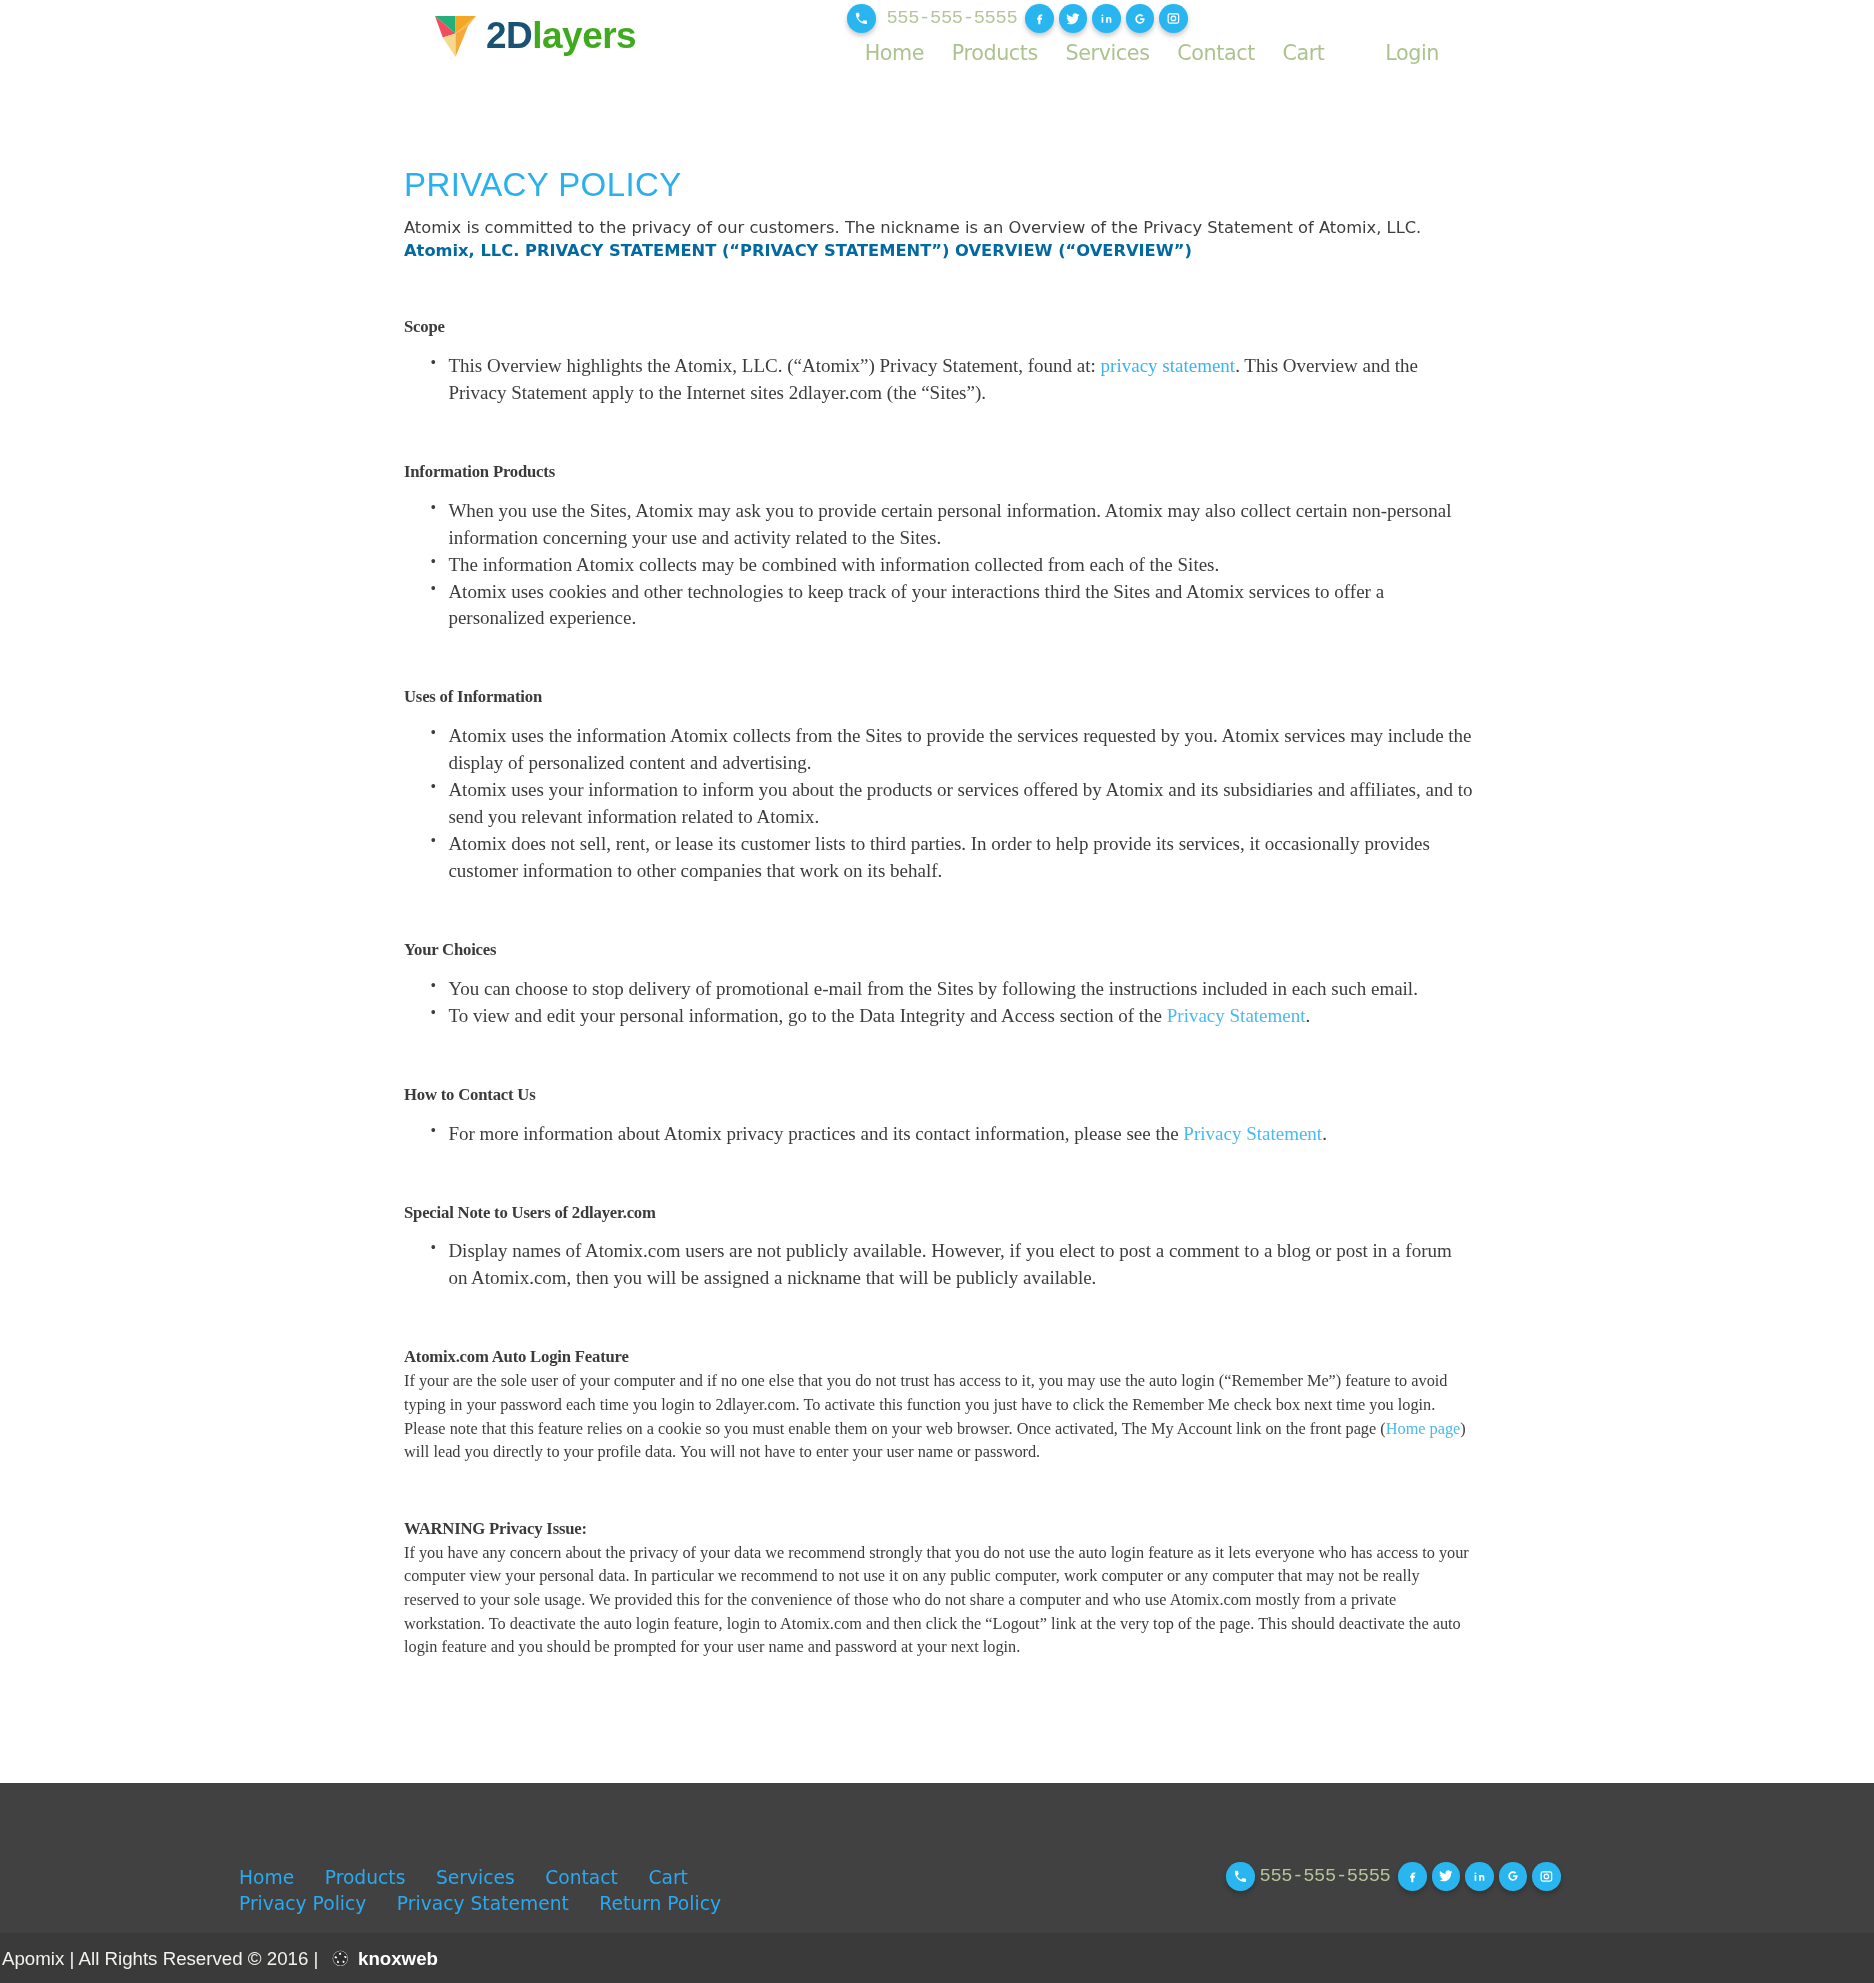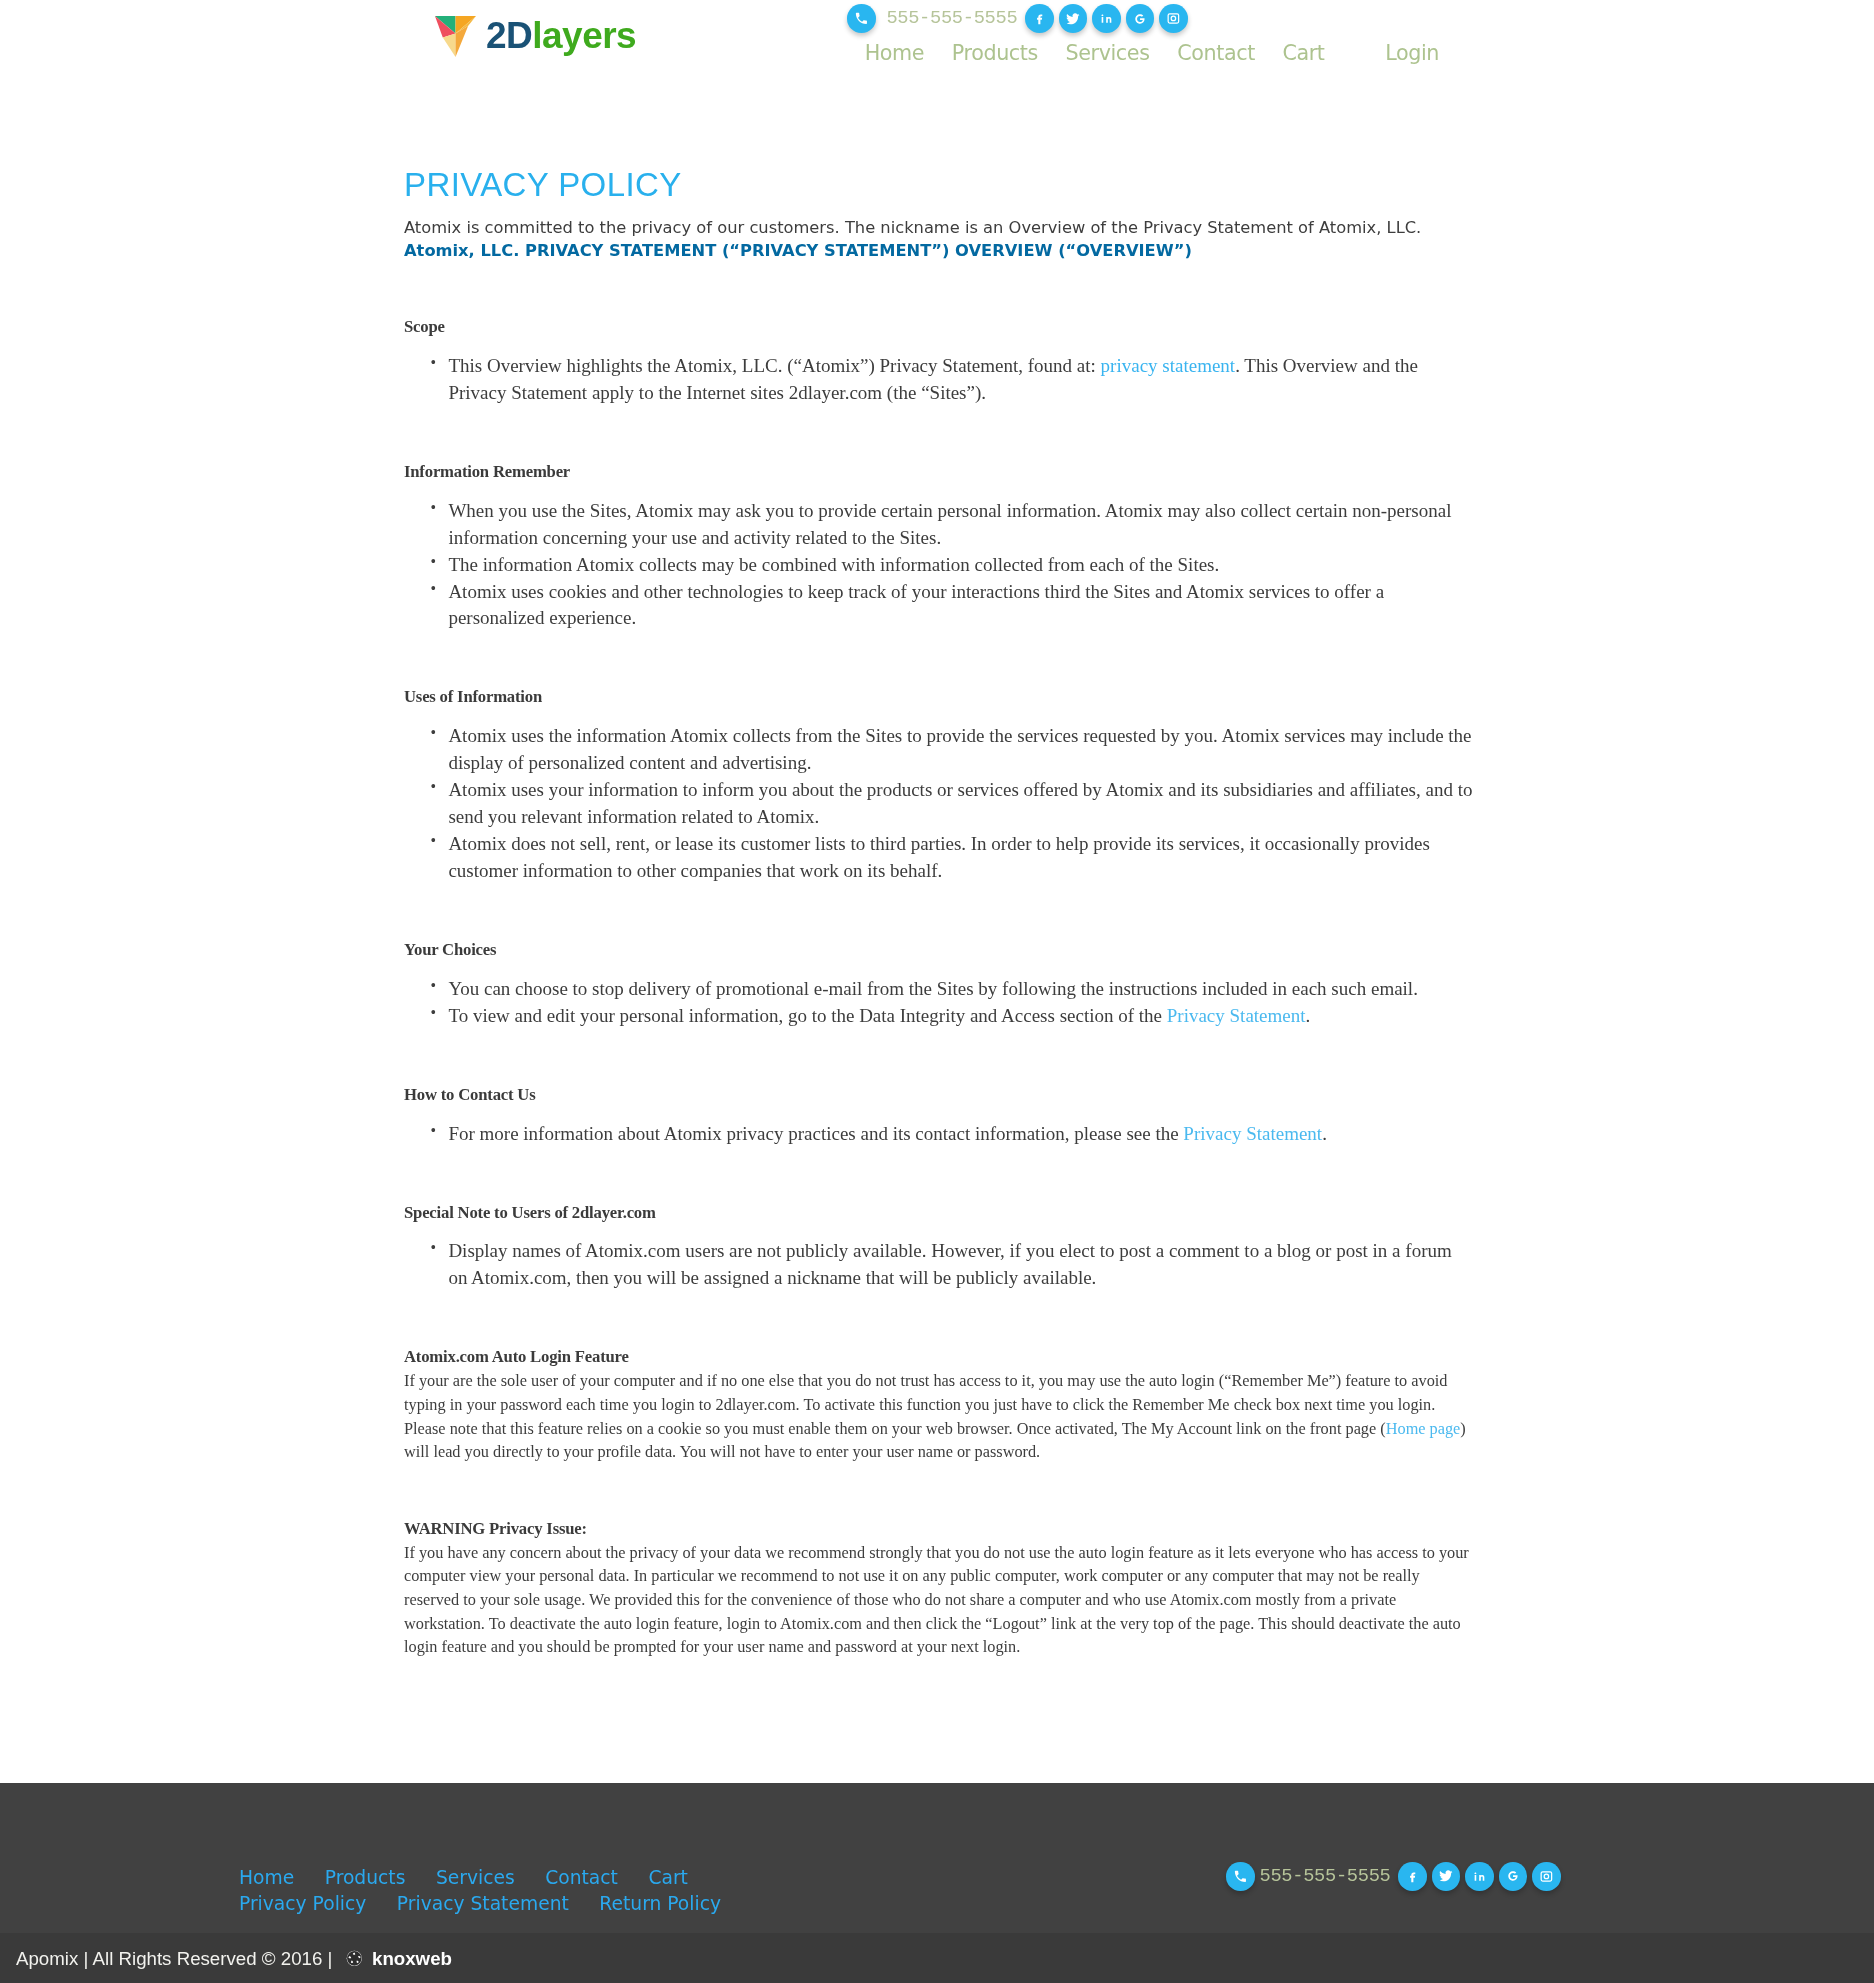--- a/index.html
+++ b/index.html
@@ -206,21 +206,21 @@
     width: 1875px;
     height: 51px;
     background: #3a3a3a;
     display: flex;
     align-items: center;
   }
   .copyright-text {
     color: #f2f2ee;
     font-size: 18.7px;
     font-family: "Liberation Sans", sans-serif;
-    padding-left: 16px;
+    padding-left: 2px;
     display: flex;
     align-items: center;
     gap: 8px;
     white-space: nowrap;
   }
   .kw-badge {
     display: inline-flex;
     align-items: center;
     margin-left: 5.9px;
     margin-right: 1px;
@@ -308,21 +308,21 @@
     </p>
 
     <section class="sec">
       <h2 class="sec-title">Scope</h2>
       <ul class="bullets">
         <li><span>This Overview highlights the Atomix, LLC. (“Atomix”) Privacy Statement, found at: </span><a class="inline-link">privacy statement</a><span>. This Overview and the Privacy Statement apply to the Internet sites 2dlayer.com (the “Sites”).</span></li>
       </ul>
     </section>
 
     <section class="sec">
-      <h2 class="sec-title">Information Remember</h2>
+      <h2 class="sec-title">Information Products</h2>
       <ul class="bullets">
         <li>When you use the Sites, Atomix may ask you to provide certain personal information. Atomix may also collect certain non-personal information concerning your use and activity related to the Sites.</li>
         <li>The information Atomix collects may be combined with information collected from each of the Sites.</li>
         <li>Atomix uses cookies and other technologies to keep track of your interactions third the Sites and Atomix services to offer a personalized experience.</li>
       </ul>
     </section>
 
     <section class="sec">
       <h2 class="sec-title">Uses of Information</h2>
       <ul class="bullets">

